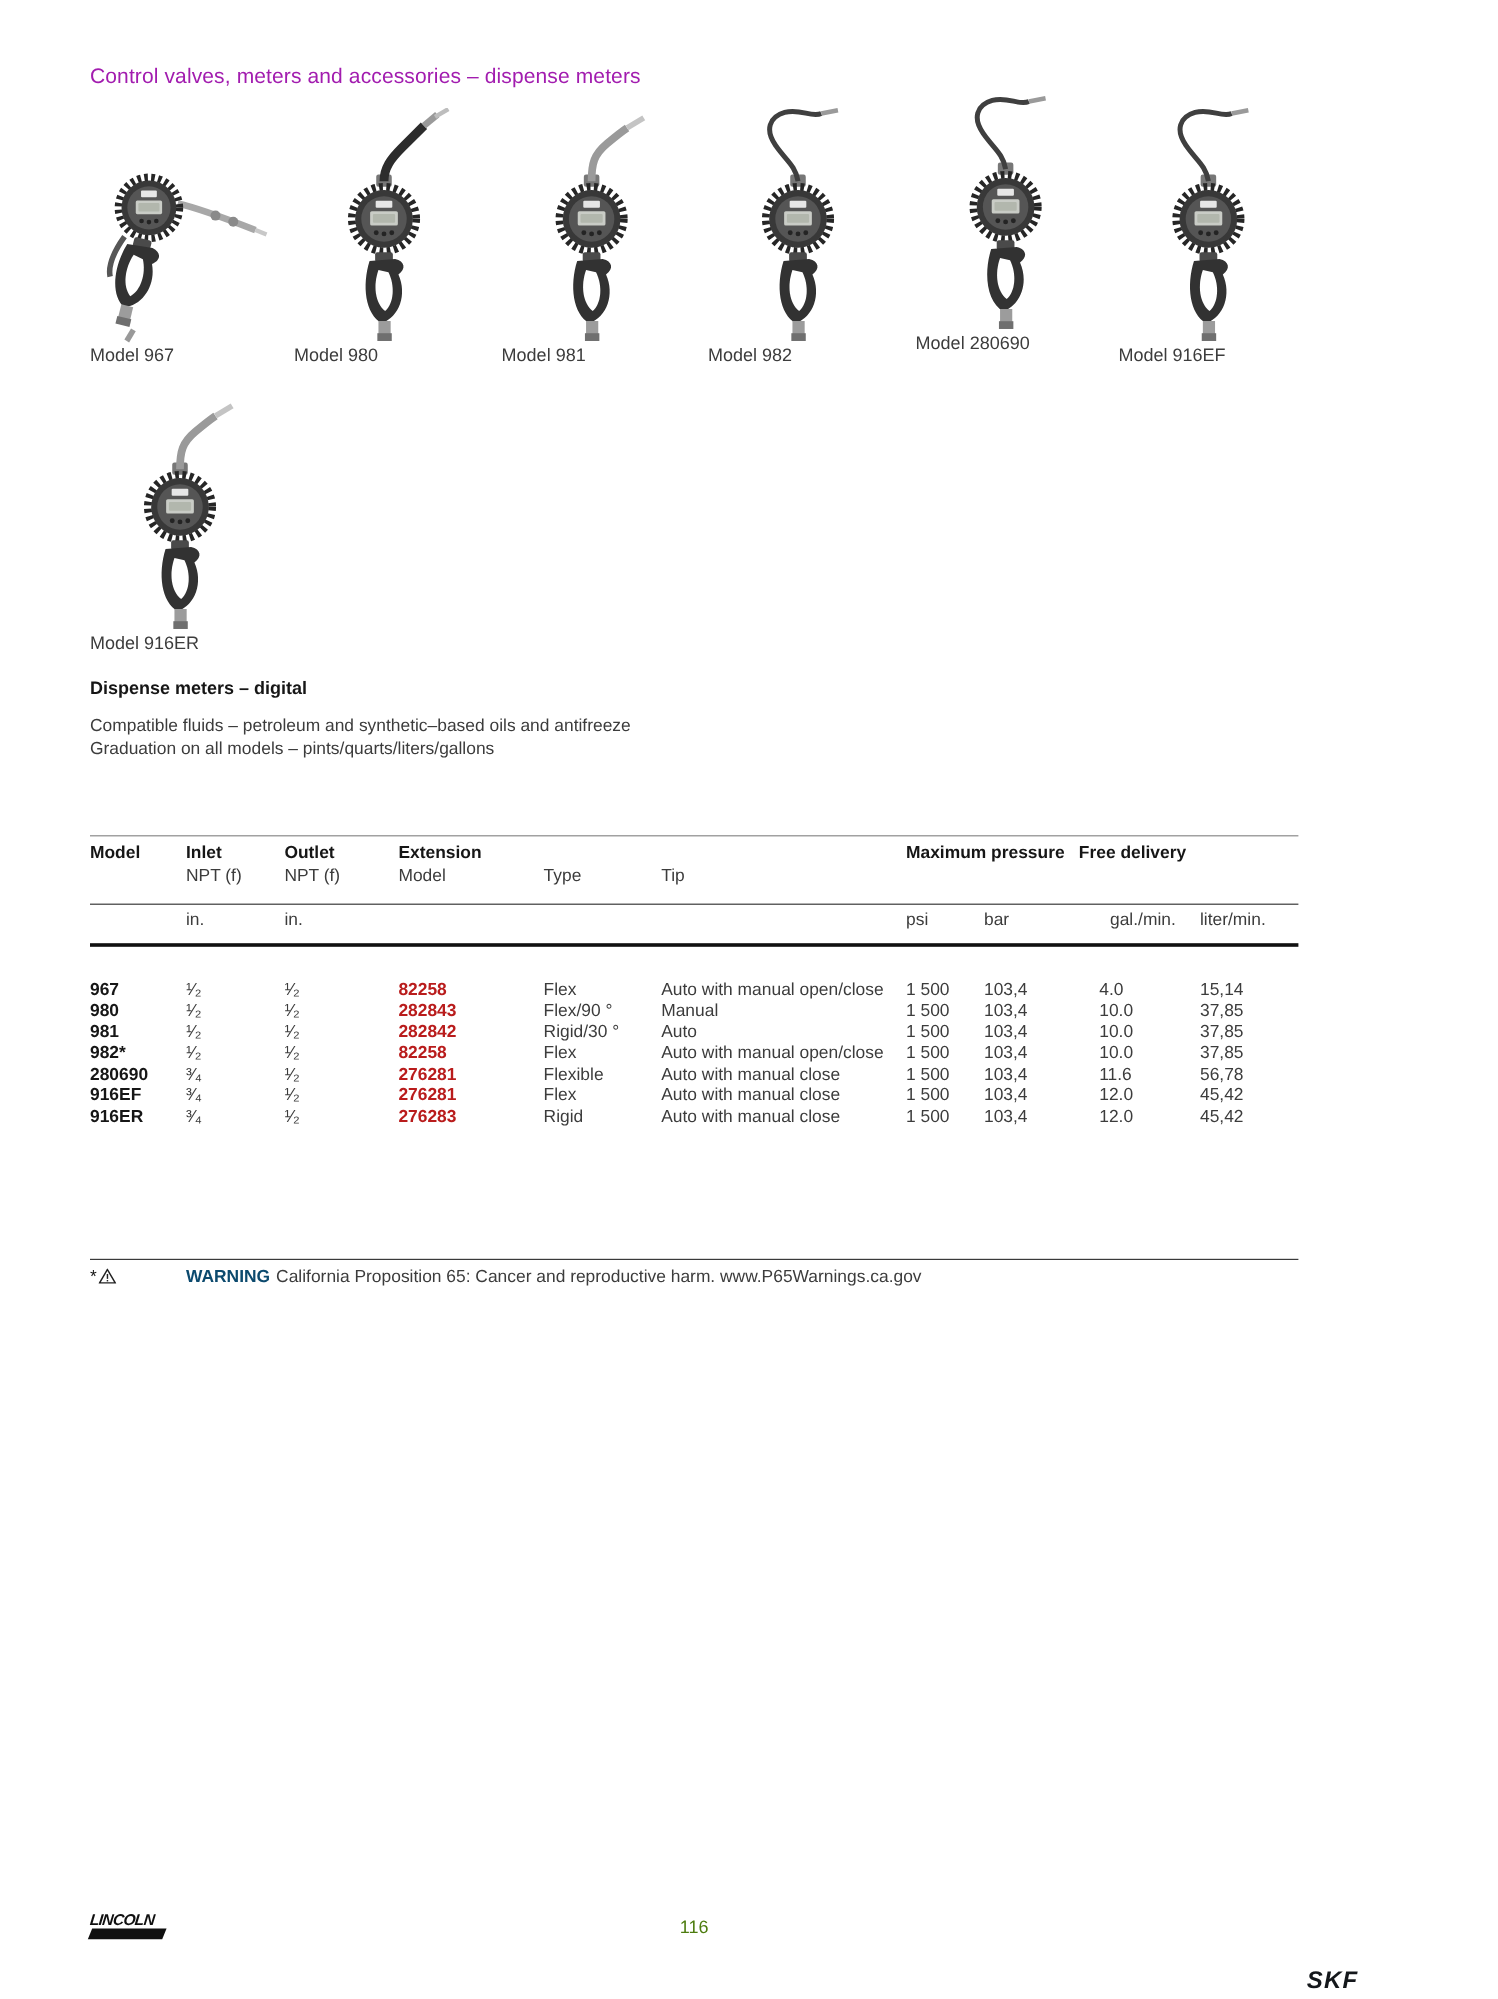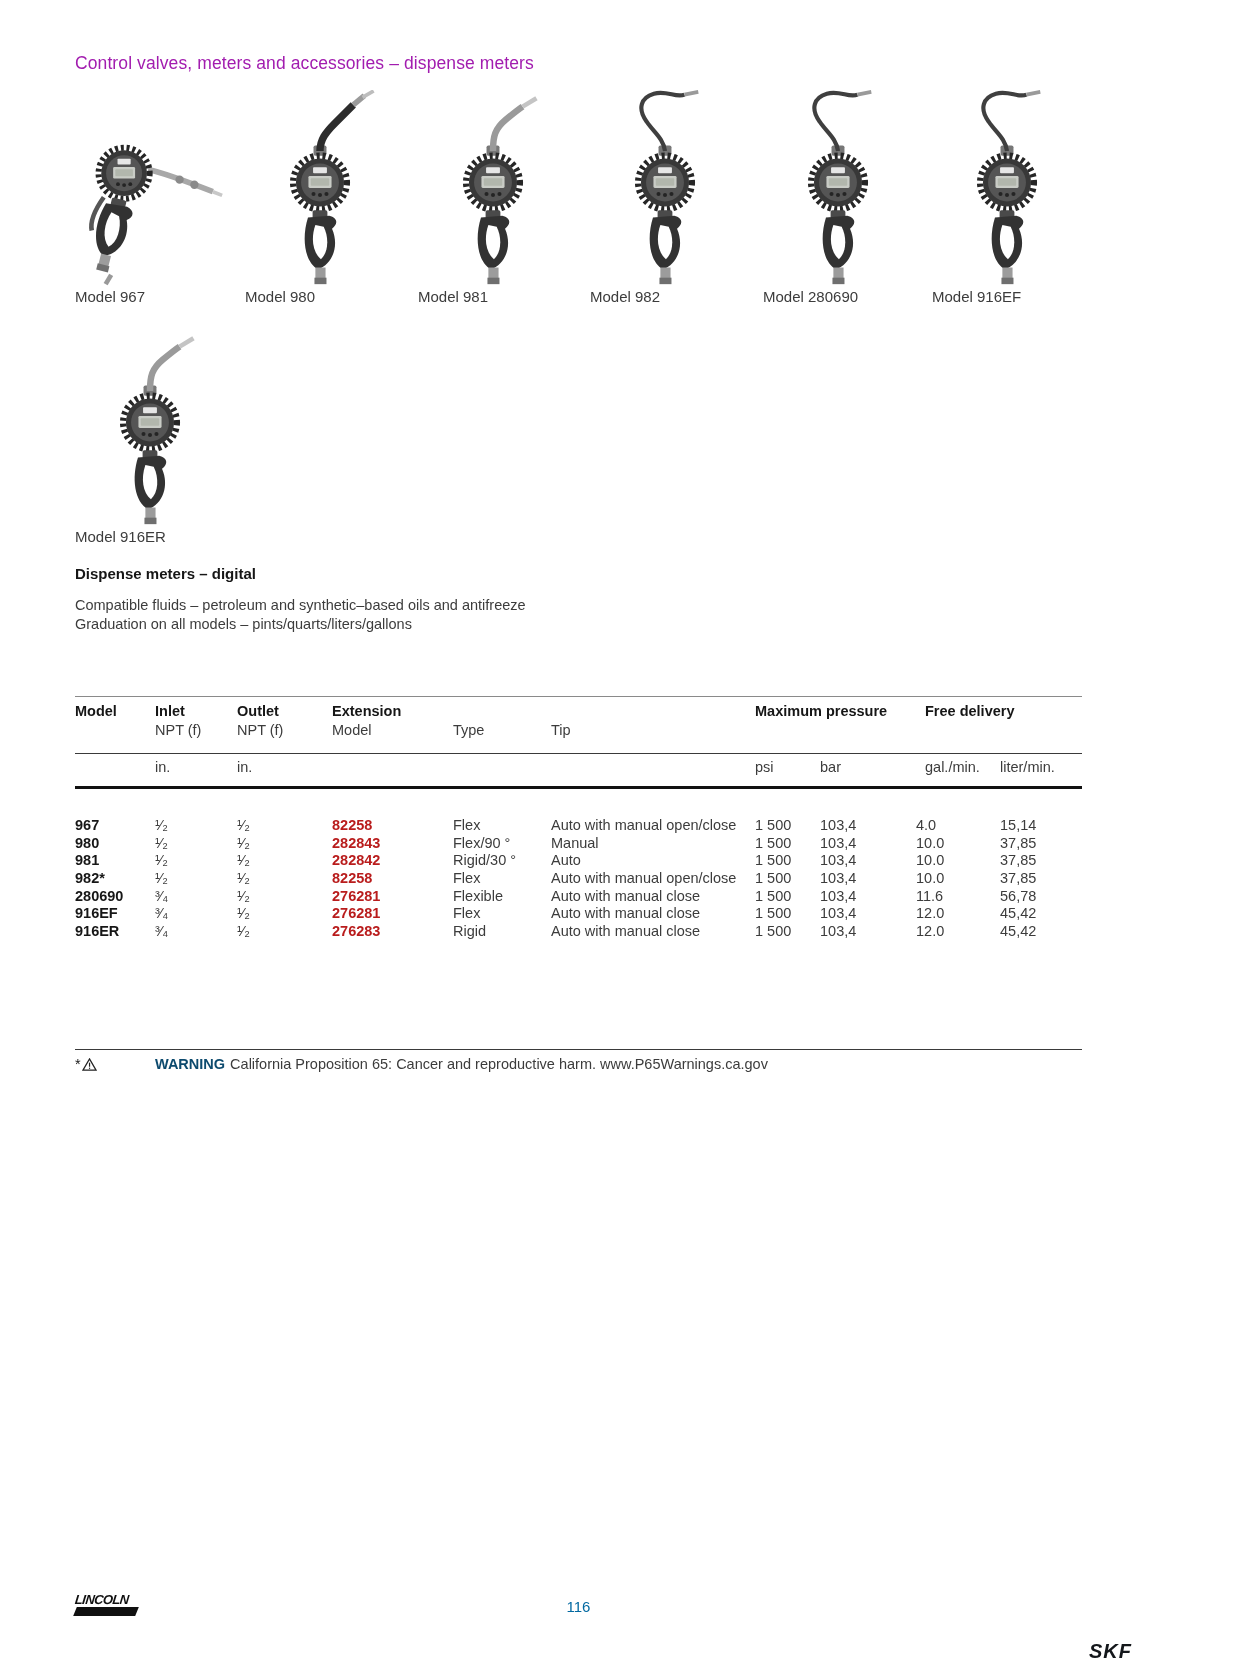--- a/index.html
+++ b/index.html
@@ -40,21 +40,21 @@
   .warning-row{position:absolute;left:75px;top:1056px;width:1007px;font-size:14.5px;color:#3c3c3c;}
   .warn-marker{position:absolute;left:0;top:0;color:#161616;}
   .warn-tri{vertical-align:-2px;margin-left:1px;}
   .warn-text{position:absolute;left:80px;top:0;white-space:nowrap;}
   .warn-text b{color:#0c4a6e;margin-right:5px;}
   
   .lincoln{position:absolute;left:75px;top:1593px;width:62px;}
   .lincoln-text{display:block;font-size:13px;font-weight:bold;font-style:italic;letter-spacing:-.6px;
                 color:#101010;transform:skewX(-6deg);line-height:13px;}
   .lincoln-bar{margin-top:1px;height:9px;background:#101010;transform:skewX(-22deg);}
-  .page-num{position:absolute;left:75px;width:1007px;top:1598px;text-align:center;font-size:15px;color:#0369a1;}
+  .page-num{position:absolute;left:75px;width:1007px;top:1598px;text-align:center;font-size:15px;color:#4d7c0f;}
   .skf{position:absolute;left:1089px;top:1595px;font-size:20px;font-weight:bold;font-style:italic;
        letter-spacing:1px;color:#14171b;margin-top:45px;}
   .svgdefs{position:absolute;width:0;height:0;overflow:hidden;}
 </style>
 </head>
 <body>
 
 <svg class="svgdefs" aria-hidden="true">
   <defs>
     <g id="meter-head">
@@ -136,21 +136,21 @@
     <div class="product-label">Model 981</div>
   </div>
 
   <div class="product-card" style="left: 590px; top: 90px;">
     <svg class="product-img" viewBox="0 0 160 212">
           <use href="#gun-hose"></use>
         </svg>
     <div class="product-label">Model 982</div>
   </div>
 
-  <div class="product-card" style="left: 763px; top: 90px;">
+  <div class="product-card" style="left: 763px; top: 80px;">
     <svg class="product-img" viewBox="0 0 160 212">
           <use href="#gun-hose"></use>
         </svg>
     <div class="product-label">Model 280690</div>
   </div>
 
   <div class="product-card" style="left: 932px; top: 90px;">
     <svg class="product-img" viewBox="0 0 160 212">
           <use href="#gun-hose"></use>
         </svg>
@@ -171,21 +171,21 @@
 
   <div class="rule" id="rule-top" style="top:696px"></div>
   <div class="rule" id="rule-mid" style="top:753px"></div>
   <div class="rule" id="rule-thick" style="top:786px"></div>
 
   <div class="hcell h1" style="left:75px">Model</div>
   <div class="hcell h1" style="left:155px">Inlet</div>
   <div class="hcell h1" style="left:237px">Outlet</div>
   <div class="hcell h1" style="left:332px">Extension</div>
   <div class="hcell h1" style="left:755px">Maximum pressure</div>
-  <div class="hcell h1" style="left:925px">Free delivery</div>
+  <div class="hcell h1" style="left:899px">Free delivery</div>
 
   <div class="hcell h2" style="left:155px">NPT (f)</div>
   <div class="hcell h2" style="left:237px">NPT (f)</div>
   <div class="hcell h2" style="left:332px">Model</div>
   <div class="hcell h2" style="left:453px">Type</div>
   <div class="hcell h2" style="left:551px">Tip</div>
 
   <div class="hcell hu" style="left:155px">in.</div>
   <div class="hcell hu" style="left:237px">in.</div>
   <div class="hcell hu" style="left:755px">psi</div>

